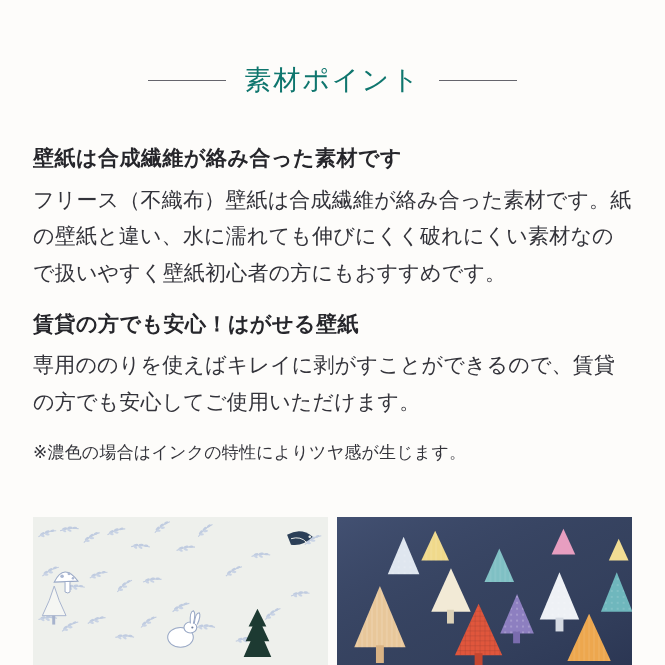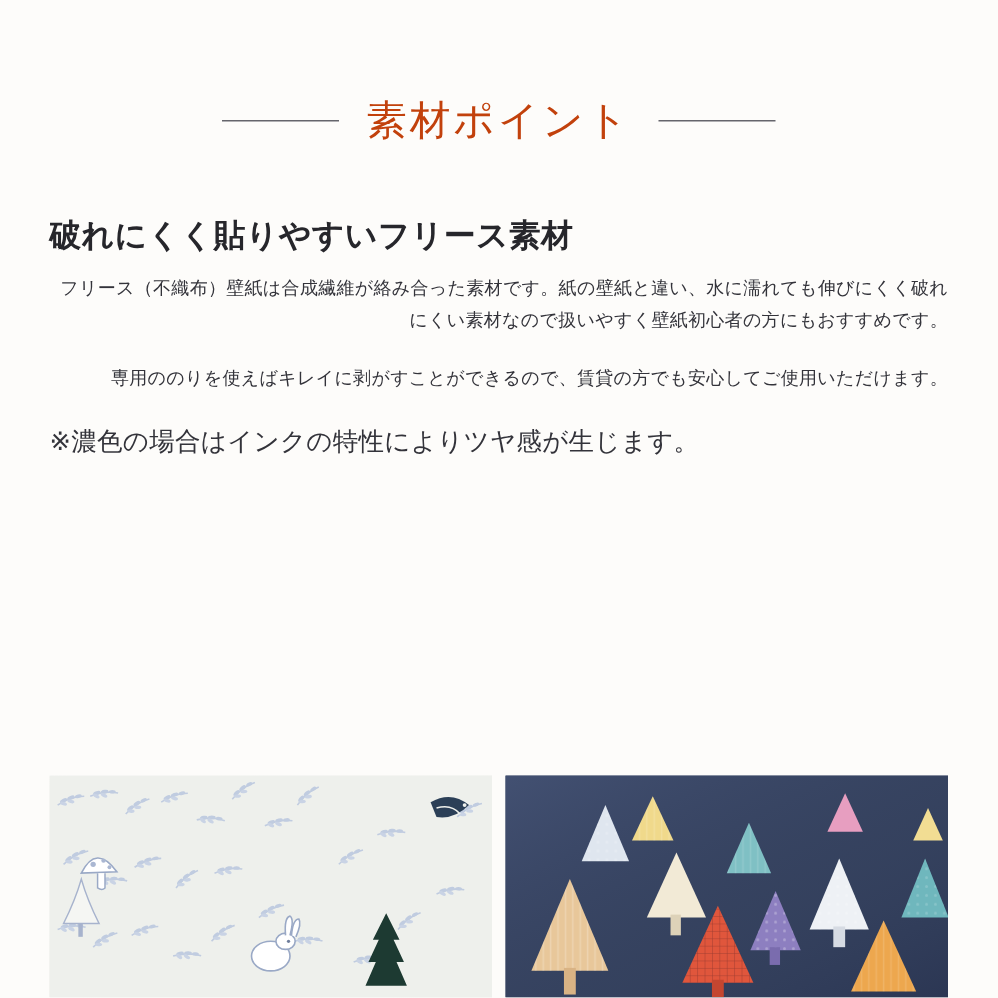--- a/index.html
+++ b/index.html
@@ -32,47 +32,46 @@
   }
   .rule {
     width: 78px;
     height: 1px;
     background: #4a4a52;
     opacity: .85;
   }
   .header-title {
     font-size: 27px;
     letter-spacing: 2px;
-    color: #c2410c;
+    color: #0f766e;
     font-weight: 400;
     white-space: nowrap;
   }
 
   
   .content {
     padding: 18px 33px 0 33px;
   }
   .section {
     margin-bottom: 18px;
   }
   .section-heading {
     font-size: 21px;
     font-weight: 700;
     color: #26262b;
     letter-spacing: .5px;
     margin: 0 0 9px 0;
     line-height: 1.35;
   }
   .section-body {
-    font-size: 12px;
+    font-size: 21px;
     line-height: 1.75;
     color: #33333a;
     letter-spacing: .2px;
     margin: 0;
-    text-align: right;
   }
   .note {
     font-size: 17px;
     line-height: 1.7;
     color: #33333a;
     margin: 14px 0 0 0;
     letter-spacing: .2px;
   }
 
   
@@ -110,25 +109,26 @@
 
   <div class="header">
     <span class="rule"></span>
     <h1 class="header-title">素材ポイント</h1>
     <span class="rule"></span>
   </div>
 
   <div class="content">
 
     <div class="section">
-      <h2 class="section-heading">破れにくく貼りやすいフリース素材</h2>
+      <h2 class="section-heading">壁紙は合成繊維が絡み合った素材です</h2>
       <p class="section-body">フリース（不織布）壁紙は合成繊維が絡み合った素材です。紙の壁紙と違い、水に濡れても伸びにくく破れにくい素材なので扱いやすく壁紙初心者の方にもおすすめです。</p>
     </div>
 
     <div class="section">
+      <h2 class="section-heading">賃貸の方でも安心！はがせる壁紙</h2>
       <p class="section-body">専用ののりを使えばキレイに剥がすことができるので、賃貸の方でも安心してご使用いただけます。</p>
     </div>
 
     <div class="section">
       <p class="note">※濃色の場合はインクの特性によりツヤ感が生じます。</p>
     </div>
 
   </div>
 
   <div class="photo-strip">

